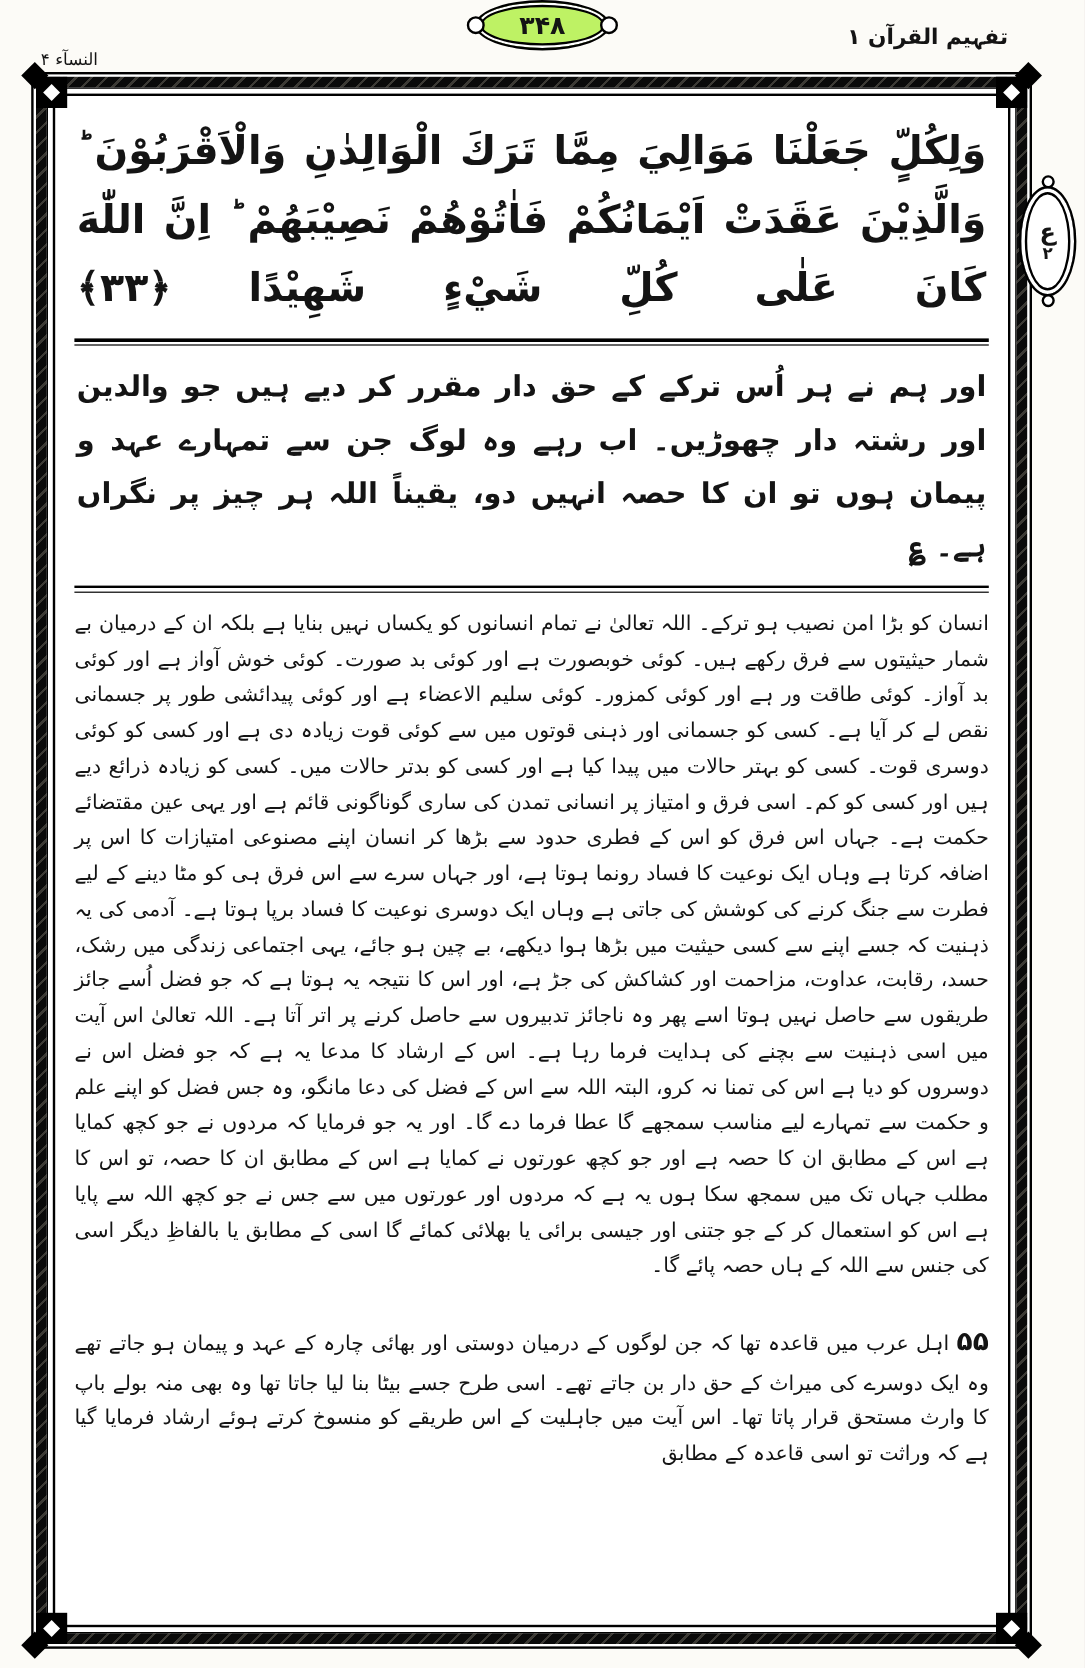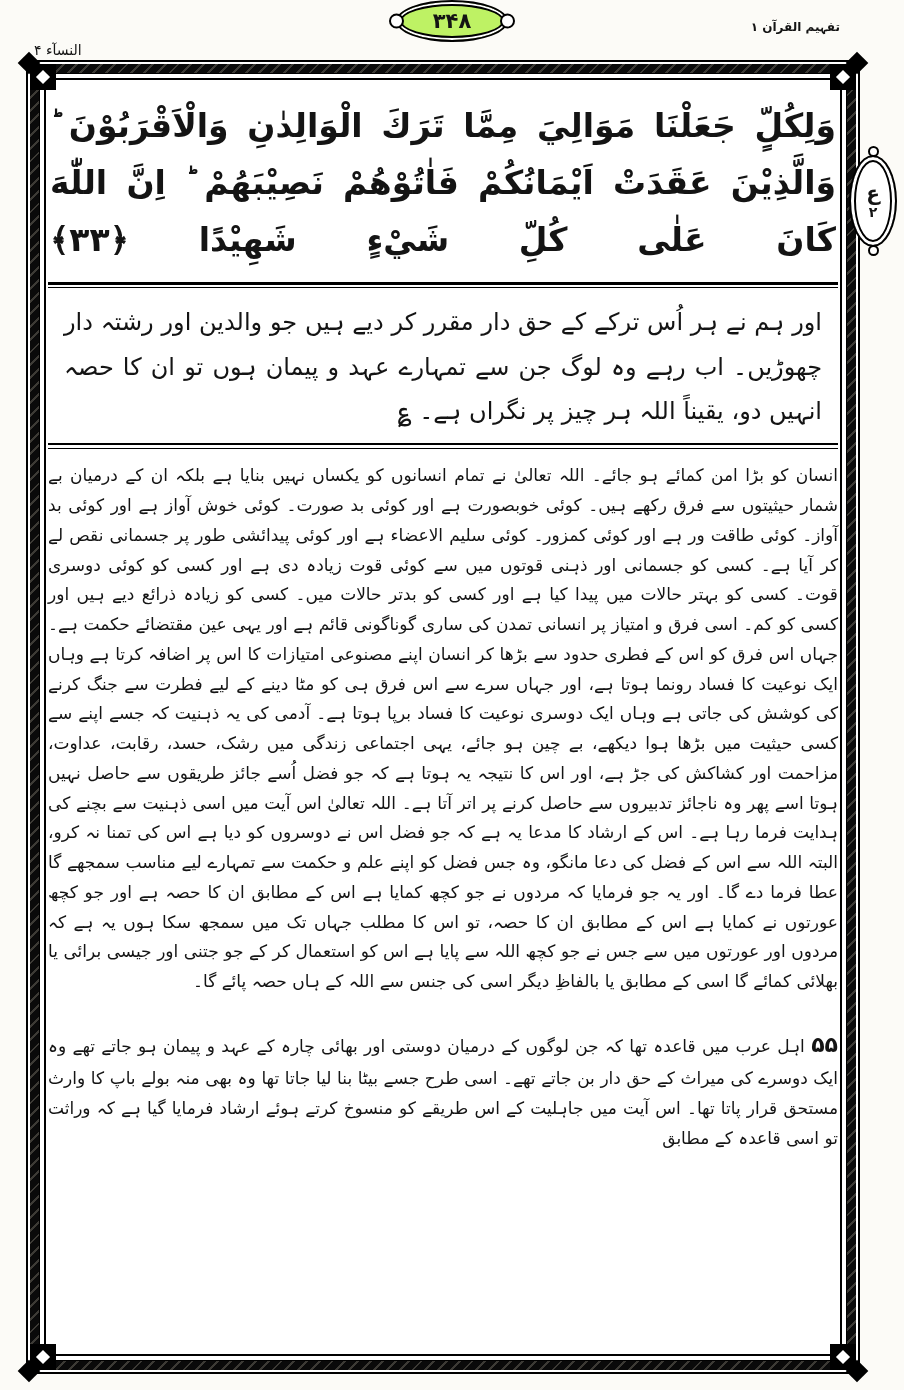--- a/index.html
+++ b/index.html
@@ -12,21 +12,21 @@
     height: 1390px;
     margin: 0 auto;
     background: #fcfbf7;
     color: #141414;
     overflow: hidden;
   }
 
   
   .book-title {
     position: absolute; top: 20px; right: 64px;
-    font-size: 12px; font-weight: bold; direction: rtl;
+    font-size: 18px; font-weight: bold; direction: rtl;
   }
   .surah-label {
     position: absolute; top: 42px; left: 34px;
     font-size: 14px; font-weight: normal; direction: rtl;
   }
 
   
   .cartouche {
     position: absolute; top: 0; left: 50%; transform: translateX(-50%);
     width: 112px; height: 42px;
@@ -50,21 +50,21 @@
   .frame {
     position: absolute; top: 60px; left: 26px; right: 44px; bottom: 16px;
     border: 2px solid #000; padding: 2px; background: #fff;
   }
   .band {
     height: 100%;
     padding: 9px;
     background: repeating-linear-gradient(135deg, #0a0a0a 0 5px, #3c3a35 5px 7px, #0a0a0a 7px 9px);
   }
   .inner1 { height: 100%; background: #fff; border: 1px solid #000; padding: 4px; }
-  .inner2 { height: 100%; border: 2px solid #000; padding: 8px 0; overflow: hidden; }
+  .inner2 { height: 100%; border: 2px solid #000; padding: 8px 14px; overflow: hidden; }
 
   .hook {
     position: absolute; width: 16px; height: 16px; background: #000;
     transform: rotate(45deg); z-index: 1;
   }
   .hook.tl { top: -7px; left: -7px; }
   .hook.tr { top: -7px; right: -7px; }
   .hook.bl { bottom: -7px; left: -7px; }
   .hook.br { bottom: -7px; right: -7px; }
 
@@ -107,24 +107,24 @@
     text-align: justify; text-align-last: justify; -moz-text-align-last: justify;
     margin: 10px 4px 4px 4px;
   }
   .rule {
     height: 6px; margin: 14px 2px 12px 2px;
     border-top: 3px solid #000; border-bottom: 1px solid #000;
   }
   .rule.thin { border-top-width: 2px; margin-top: 10px; }
   .translation {
     direction: rtl;
-    font-size: 24px; font-weight: normal;
+    font-size: 24px; font-weight: bold;
     line-height: 1.85;
     text-align: justify;
-    margin: 0 18px;
+    margin: 0 4px;
   }
   .commentary {
     direction: rtl;
     font-size: 17px;
     line-height: 1.75;
     text-align: justify;
     margin: 4px 2px 0 2px;
   }
   .commentary.second { margin-top: 29px; }
   .note-marker {
@@ -168,21 +168,21 @@
 
           <div class="verse-arabic">وَلِكُلٍّ جَعَلْنَا مَوَالِيَ مِمَّا تَرَكَ الْوَالِدٰنِ وَالْاَقْرَبُوْنَ ؕ وَالَّذِيْنَ عَقَدَتْ اَيْمَانُكُمْ فَاٰتُوْهُمْ نَصِيْبَهُمْ ؕ اِنَّ اللّٰهَ كَانَ عَلٰى كُلِّ شَيْءٍ شَهِيْدًا ﴿۳۳﴾</div>
 
           <div class="rule"></div>
 
           <div class="translation">اور ہم نے ہر اُس ترکے کے حق دار مقرر کر دیے ہیں جو والدین اور رشتہ دار چھوڑیں۔ اب رہے وہ لوگ جن سے تمہارے عہد و پیمان ہوں تو ان کا حصہ انہیں دو، یقیناً اللہ ہر چیز پر نگراں ہے۔ ؏</div>
 
           <div class="rule thin"></div>
 
           <p class="commentary">
-            <span>انسان کو بڑا امن کمائے ہو جائے۔</span>
+            <span>انسان کو بڑا امن نصیب ہو ترکے۔</span>
             <span>اللہ تعالیٰ نے تمام انسانوں کو یکساں نہیں بنایا ہے بلکہ ان کے درمیان بے شمار حیثیتوں سے فرق رکھے ہیں۔ کوئی خوبصورت ہے اور کوئی بد صورت۔ کوئی خوش آواز ہے اور کوئی بد آواز۔ کوئی طاقت ور ہے اور کوئی کمزور۔ کوئی سلیم الاعضاء ہے اور کوئی پیدائشی طور پر جسمانی نقص لے کر آیا ہے۔ کسی کو جسمانی اور ذہنی قوتوں میں سے کوئی قوت زیادہ دی ہے اور کسی کو کوئی دوسری قوت۔ کسی کو بہتر حالات میں پیدا کیا ہے اور کسی کو بدتر حالات میں۔ کسی کو زیادہ ذرائع دیے ہیں اور کسی کو کم۔ اسی فرق و امتیاز پر انسانی تمدن کی ساری گوناگونی قائم ہے اور یہی عین مقتضائے حکمت ہے۔ جہاں اس فرق کو اس کے فطری حدود سے بڑھا کر انسان اپنے مصنوعی امتیازات کا اس پر اضافہ کرتا ہے وہاں ایک نوعیت کا فساد رونما ہوتا ہے، اور جہاں سرے سے اس فرق ہی کو مٹا دینے کے لیے فطرت سے جنگ کرنے کی کوشش کی جاتی ہے وہاں ایک دوسری نوعیت کا فساد برپا ہوتا ہے۔ آدمی کی یہ ذہنیت کہ جسے اپنے سے کسی حیثیت میں بڑھا ہوا دیکھے، بے چین ہو جائے، یہی اجتماعی زندگی میں رشک، حسد، رقابت، عداوت، مزاحمت اور کشاکش کی جڑ ہے، اور اس کا نتیجہ یہ ہوتا ہے کہ جو فضل اُسے جائز طریقوں سے حاصل نہیں ہوتا اسے پھر وہ ناجائز تدبیروں سے حاصل کرنے پر اتر آتا ہے۔ اللہ تعالیٰ اس آیت میں اسی ذہنیت سے بچنے کی ہدایت فرما رہا ہے۔ اس کے ارشاد کا مدعا یہ ہے کہ جو فضل اس نے دوسروں کو دیا ہے اس کی تمنا نہ کرو، البتہ اللہ سے اس کے فضل کی دعا مانگو، وہ جس فضل کو اپنے علم و حکمت سے تمہارے لیے مناسب سمجھے گا عطا فرما دے گا۔ اور یہ جو فرمایا کہ مردوں نے جو کچھ کمایا ہے اس کے مطابق ان کا حصہ ہے اور جو کچھ عورتوں نے کمایا ہے اس کے مطابق ان کا حصہ، تو اس کا مطلب جہاں تک میں سمجھ سکا ہوں یہ ہے کہ مردوں اور عورتوں میں سے جس نے جو کچھ اللہ سے پایا ہے اس کو استعمال کر کے جو جتنی اور جیسی برائی یا بھلائی کمائے گا اسی کے مطابق یا بالفاظِ دیگر اسی کی جنس سے اللہ کے ہاں حصہ پائے گا۔</span>
           </p>
 
           <p class="commentary second">
             <span class="note-marker">۵۵</span>
             <span>اہل عرب میں قاعدہ تھا کہ جن لوگوں کے درمیان دوستی اور بھائی چارہ کے عہد و پیمان ہو جاتے تھے وہ ایک دوسرے کی میراث کے حق دار بن جاتے تھے۔ اسی طرح جسے بیٹا بنا لیا جاتا تھا وہ بھی منہ بولے باپ کا وارث مستحق قرار پاتا تھا۔ اس آیت میں جاہلیت کے اس طریقے کو منسوخ کرتے ہوئے ارشاد فرمایا گیا ہے کہ وراثت تو اسی قاعدہ کے مطابق</span>
           </p>
 
         </div>
       </div>

